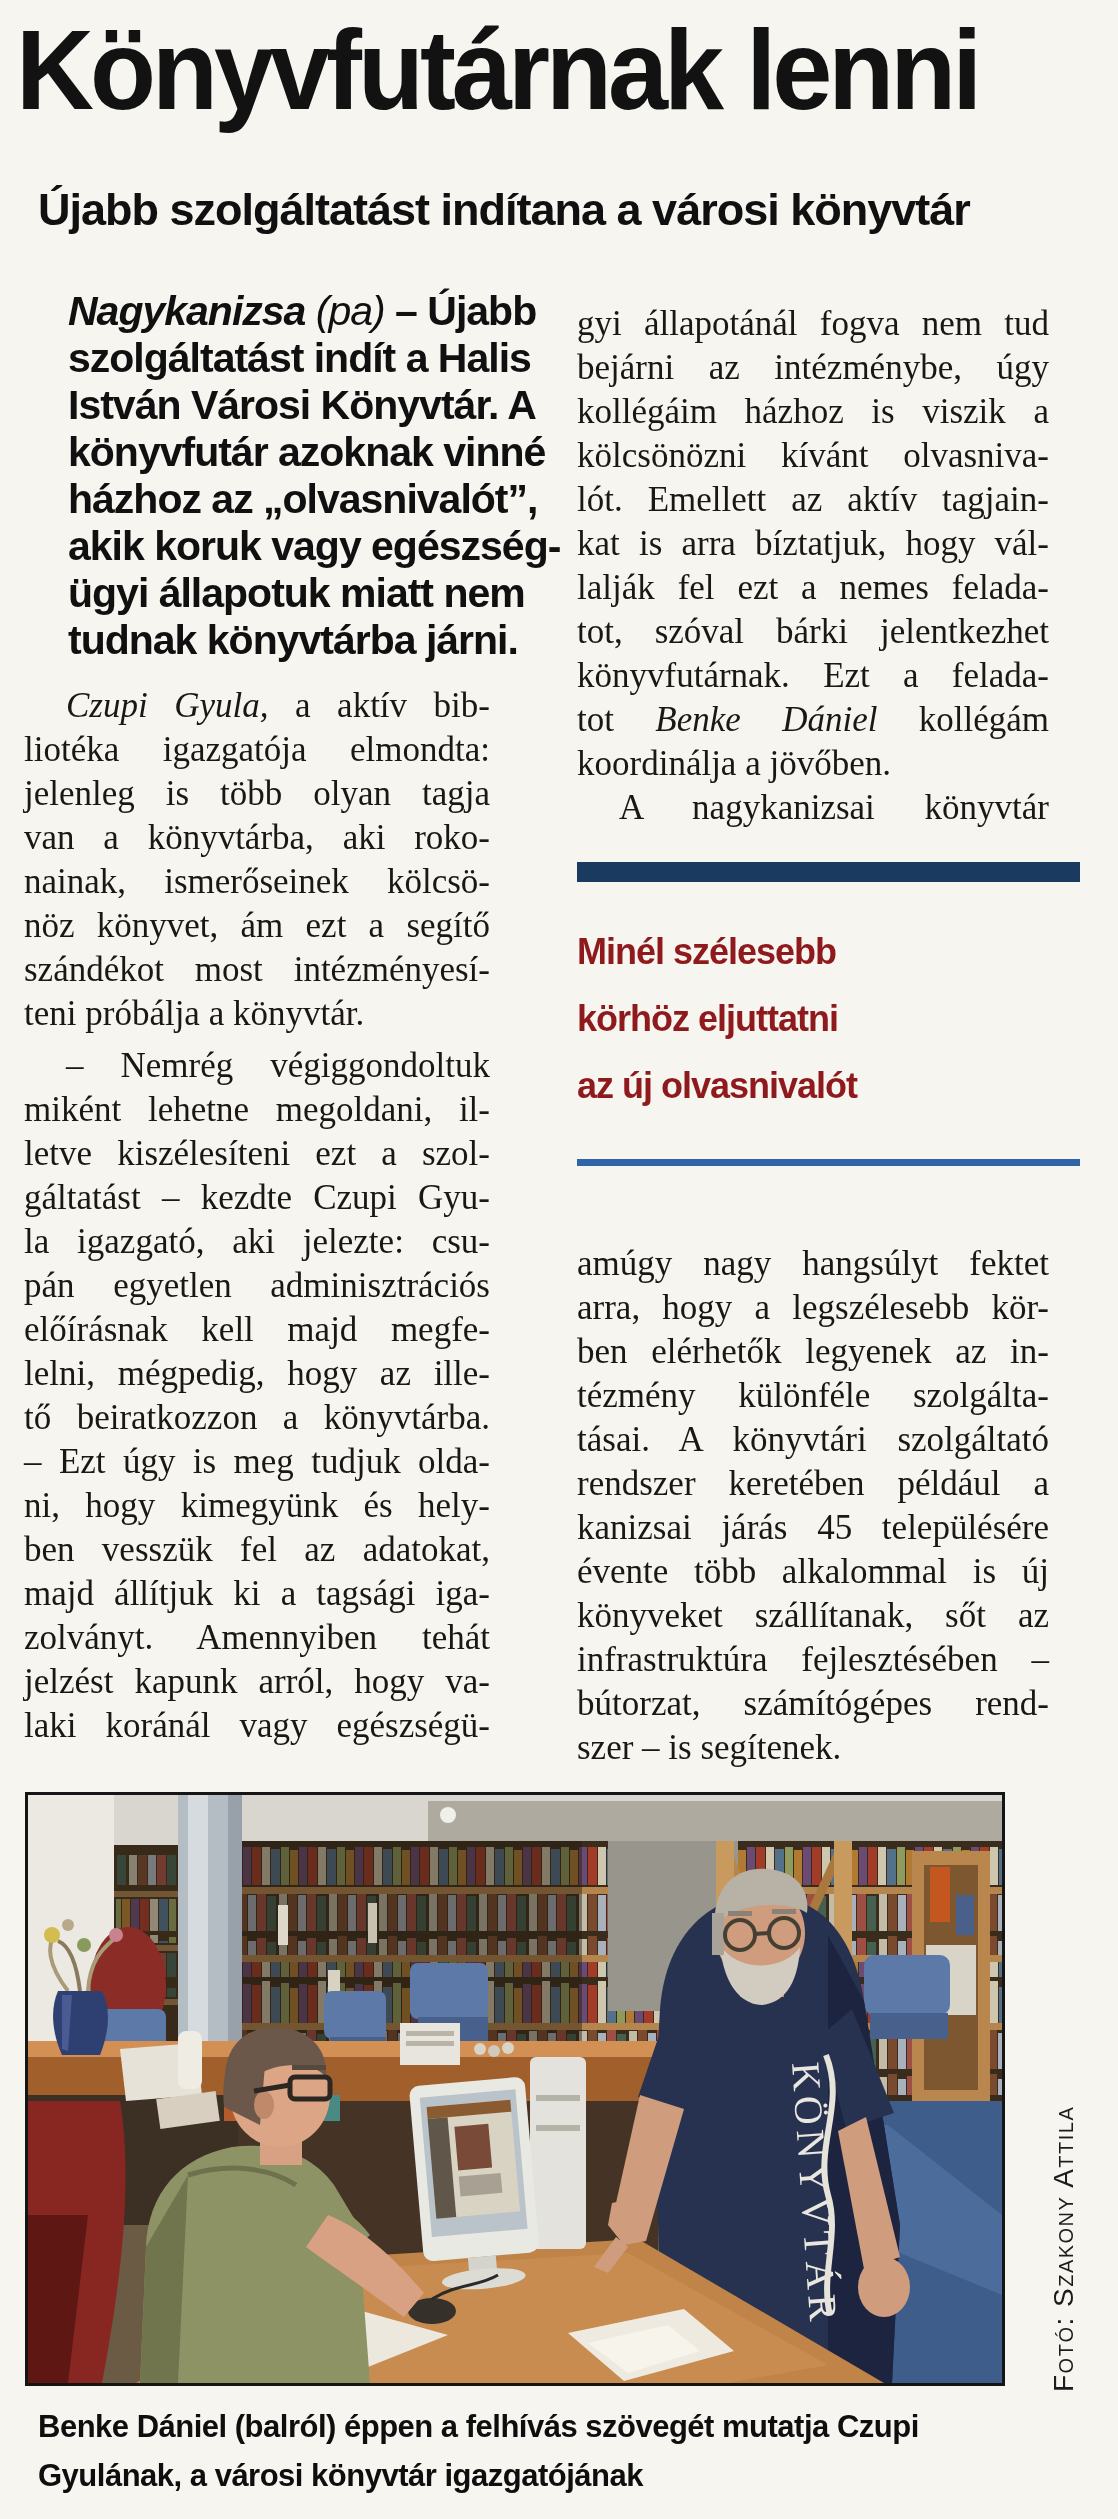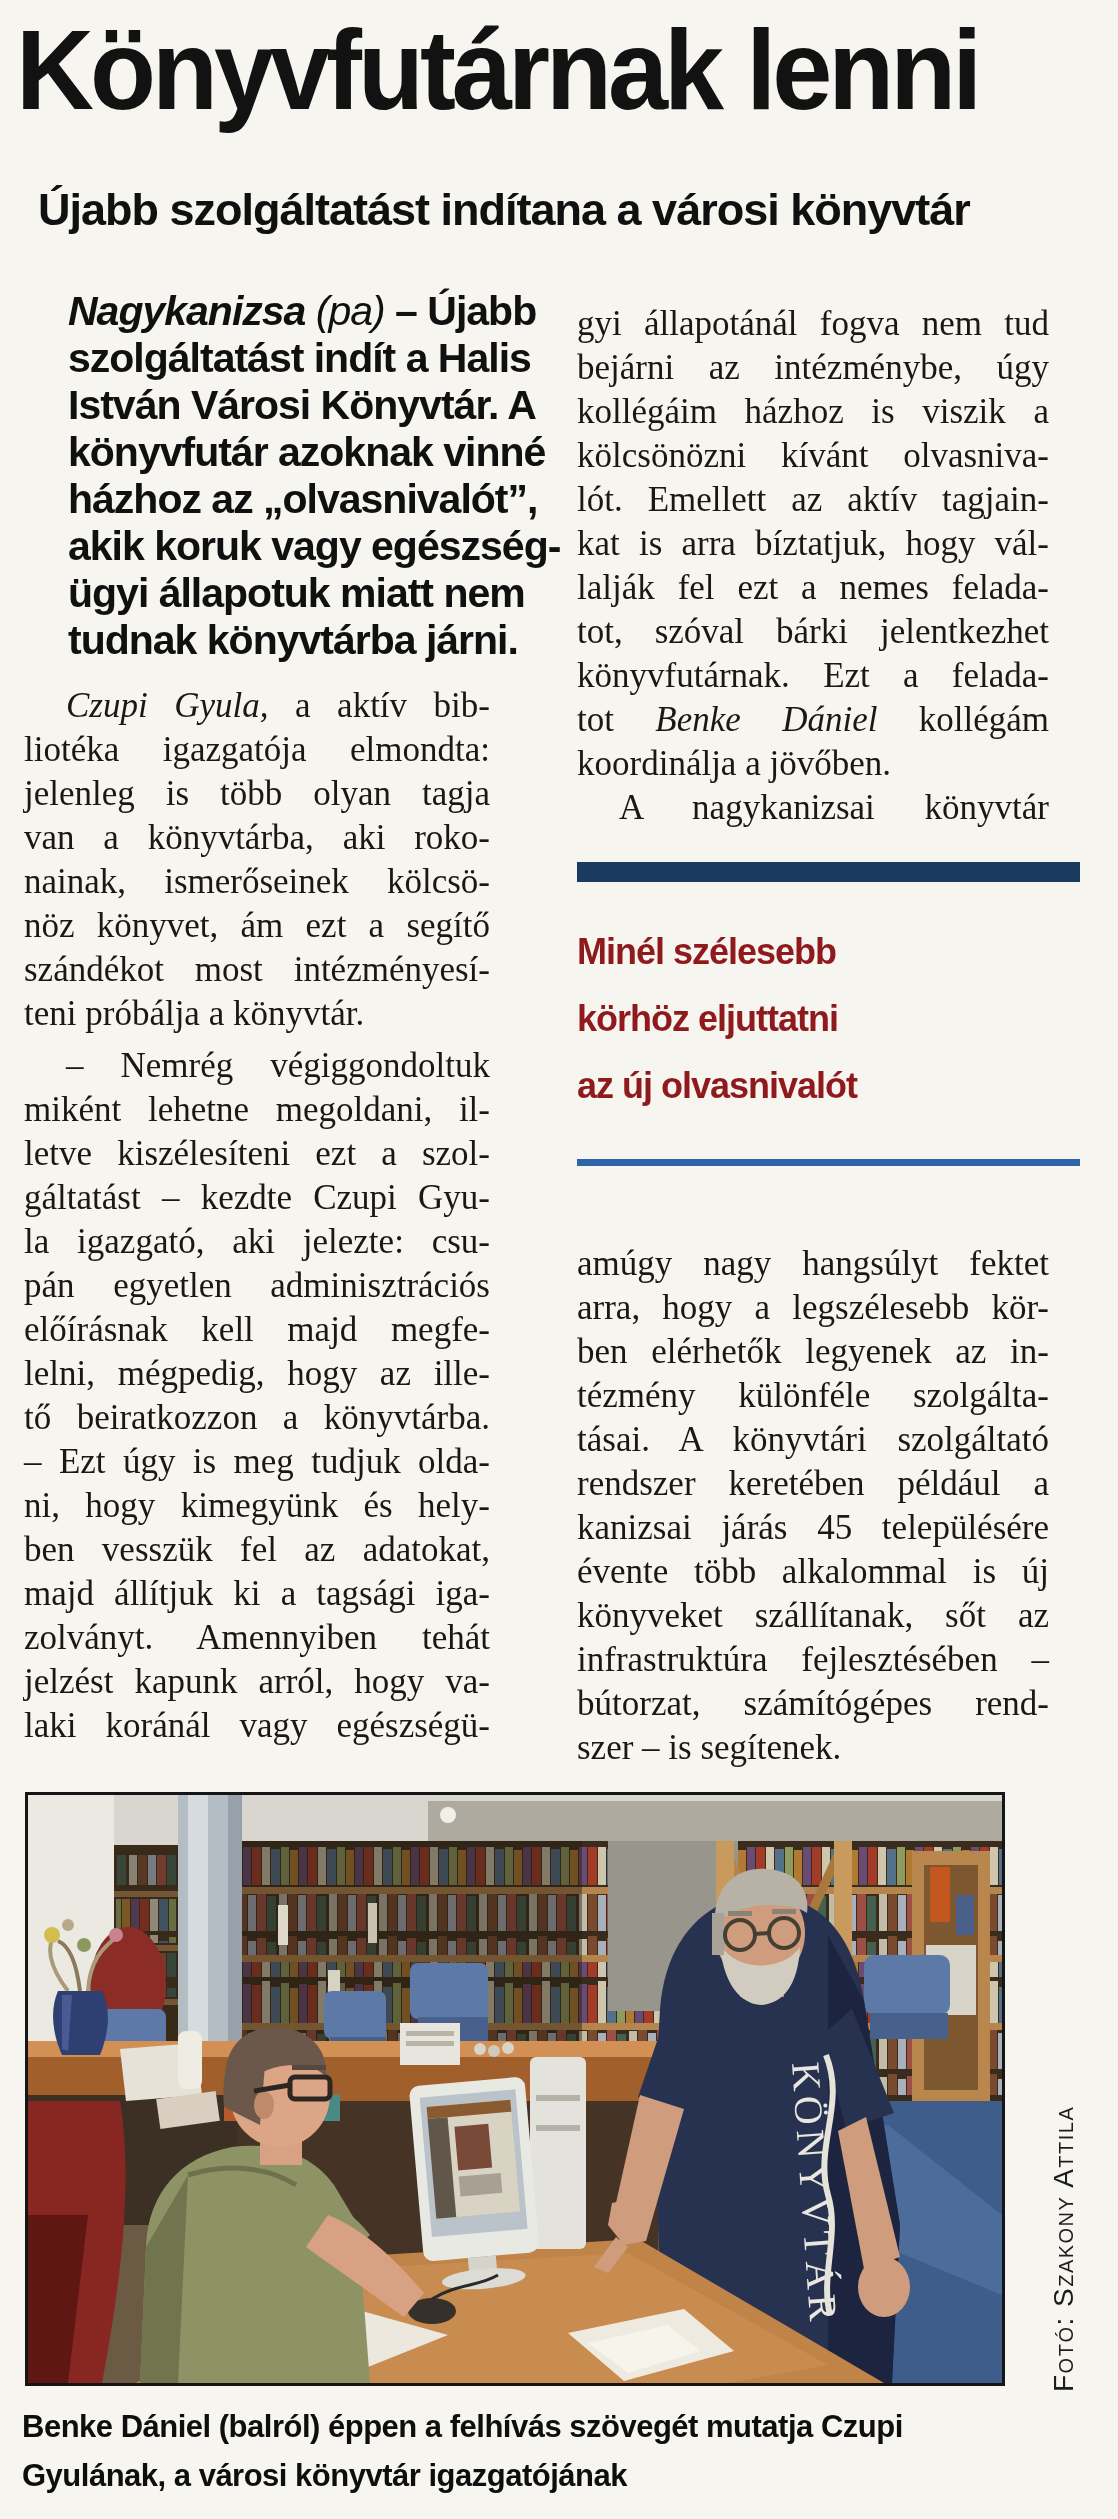--- a/index.html
+++ b/index.html
@@ -27,21 +27,21 @@
   .lead-agency{font-style:italic;font-weight:normal;}
   .block-p3{margin-top:8px;}
   .qbar{width:503px;height:20px;background:#1b3a5f;margin-top:32px;}
   .qrule{width:503px;height:7px;background:#2f64a8;margin-top:40px;}
   .quote{margin-top:36px;font-family:"Liberation Sans",sans-serif;font-weight:bold;
          font-size:36px;line-height:67px;letter-spacing:-1px;color:#8f1a1d;}
   .quote .tline{height:67px;text-align:left;text-align-last:left;}
   .block-r2{margin-top:76px;}
   .photo{position:absolute;left:25px;top:1792px;width:980px;height:594px;
          border:3px solid #151515;box-sizing:border-box;background:#6b5a44;}
-  .caption{position:absolute;left:22px;top:2402px;font-weight:bold;font-size:31px;
+  .caption{position:absolute;left:38px;top:2402px;font-weight:bold;font-size:31px;
            line-height:49px;letter-spacing:-0.5px;color:#0e0e0e;}
   .caption .tline{text-align:left;text-align-last:left;height:49px;}
   .credit{position:absolute;left:1048px;top:2392px;width:334px;white-space:nowrap;
           transform:rotate(-90deg);transform-origin:0 0;font-size:28px;letter-spacing:1.5px;
           font-variant:small-caps;color:#1c1c1c;}
 </style>
 </head>
 <body>
 
 <div class="page">

